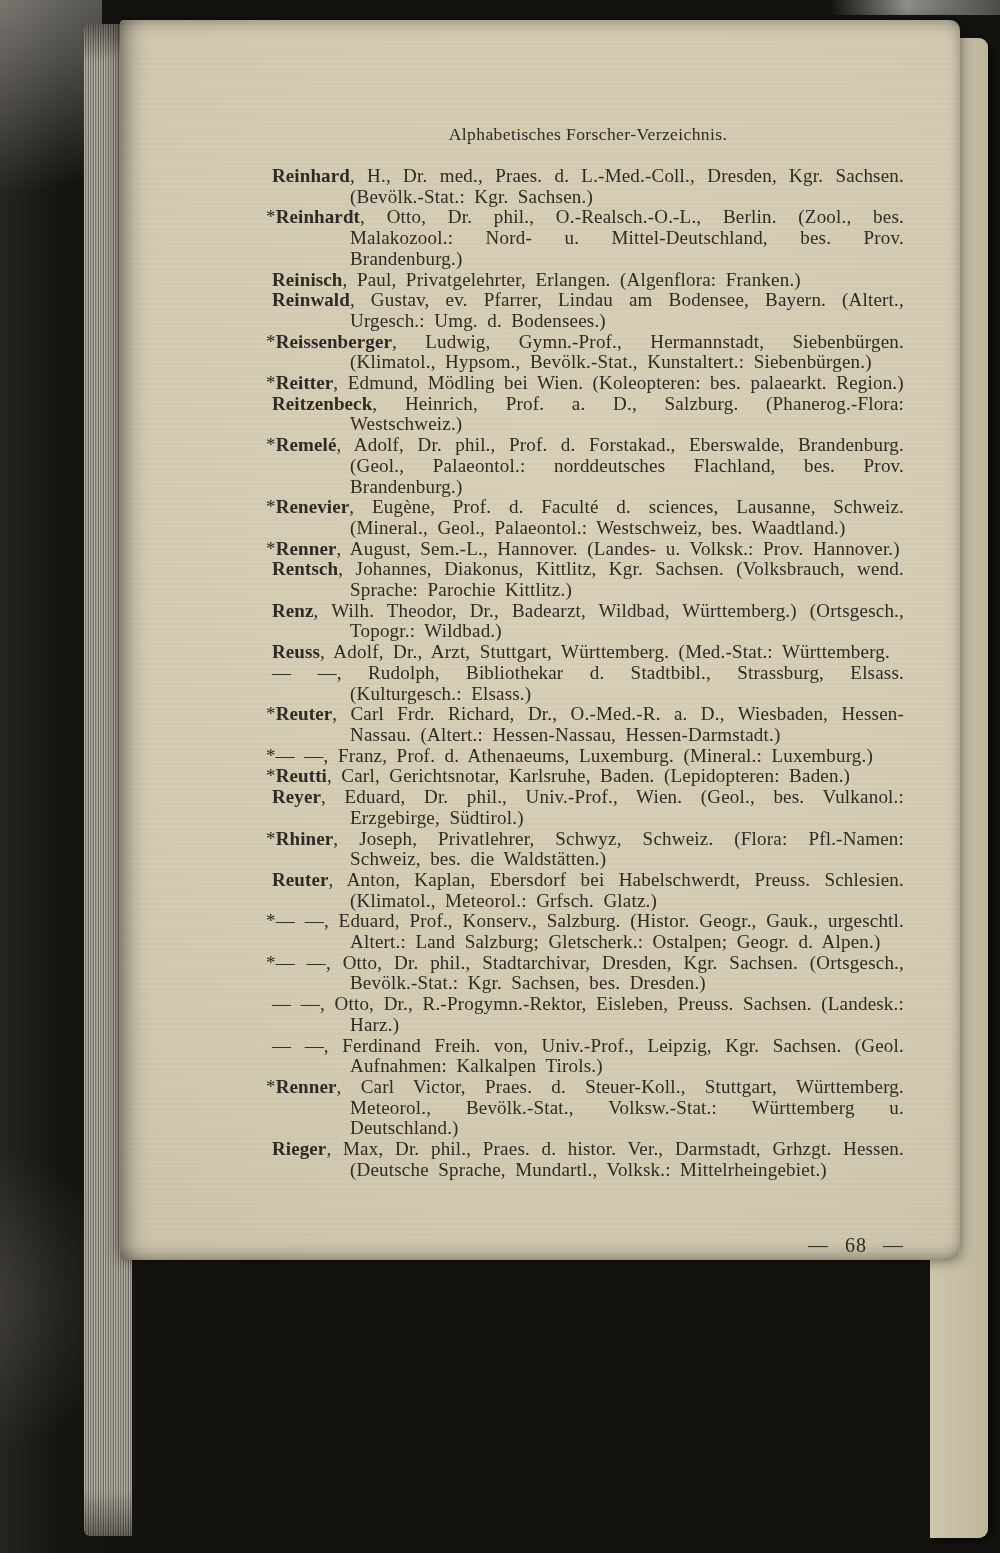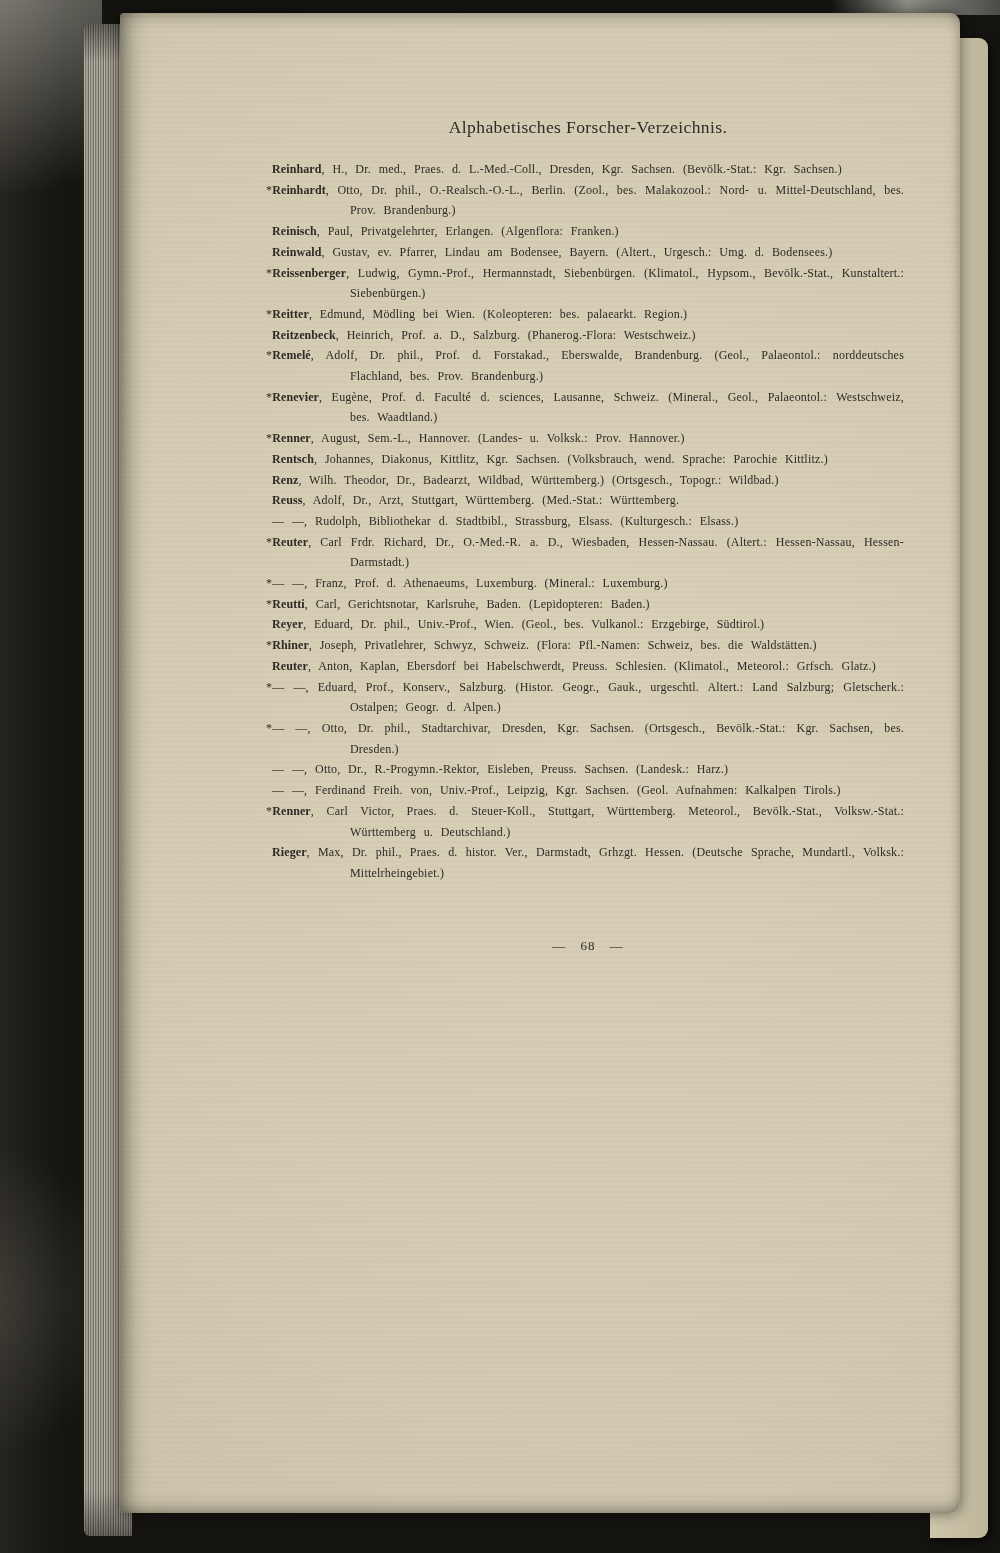--- a/index.html
+++ b/index.html
@@ -39,21 +39,21 @@
   
   .under-page {
     position:absolute; left:930px; top:38px; width:58px; height:1500px;
     background:linear-gradient(90deg, #cdc6ab, #beb79c);
     border-radius:0 9px 9px 0;
     box-shadow:3px 3px 9px rgba(0,0,0,.6);
   }
 
   
   .page {
-    position:absolute; left:120px; top:13px; width:840px; height:1500px;
+    position:absolute; left:120px; top:20px; width:840px; height:1240px;
     border-radius:4px 10px 10px 4px;
     background:
       repeating-linear-gradient(0deg, rgba(60,50,20,.02) 0 2px, rgba(0,0,0,0) 2px 5px),
       radial-gradient(120% 90% at 55% 42%, var(--paper,#d8d0b7) 0%, #d2cab1 55%, var(--paper-dark,#c7bfa4) 100%);
     box-shadow:
       inset 16px 0 24px -12px rgba(0,0,0,.5),
       inset -8px 0 16px -10px rgba(0,0,0,.28),
       inset 0 -12px 20px -12px rgba(0,0,0,.35),
       inset 0 12px 20px -14px rgba(0,0,0,.28),
       0 0 14px rgba(0,0,0,.5);
@@ -66,31 +66,31 @@
   }
 
   .heading {
     font-size:17.5px; font-weight:normal;
     text-align:center; margin:0 0 21px 0;
     letter-spacing:.4px;
     color:var(--ink,#2d2b25);
   }
 
   .entries {
-    font-size:12px; line-height:20.7px;
+    font-size:19px; line-height:20.7px;
     text-align:justify;
     word-spacing:4.5px; letter-spacing:.2px;
   }
   .entry { margin:0; padding-left:78px; text-indent:-78px; }
   .entry .name.bold { font-weight:bold; letter-spacing:.1px; }
   .entry .star { margin-left:-6px; }
 
   .page-number {
-    text-align:center; margin-top:54px;
-    font-size:13px; letter-spacing:1px; word-spacing:10px;
+    text-align:right; margin-top:54px;
+    font-size:20px; letter-spacing:1px; word-spacing:10px;
   }
 </style>
 </head>
 <body>
 
 <div class="scene">
   <div class="cover-left"></div>
   <div class="page-stack"></div>
   <div class="top-right-band"></div>
   <div class="under-page"></div>

